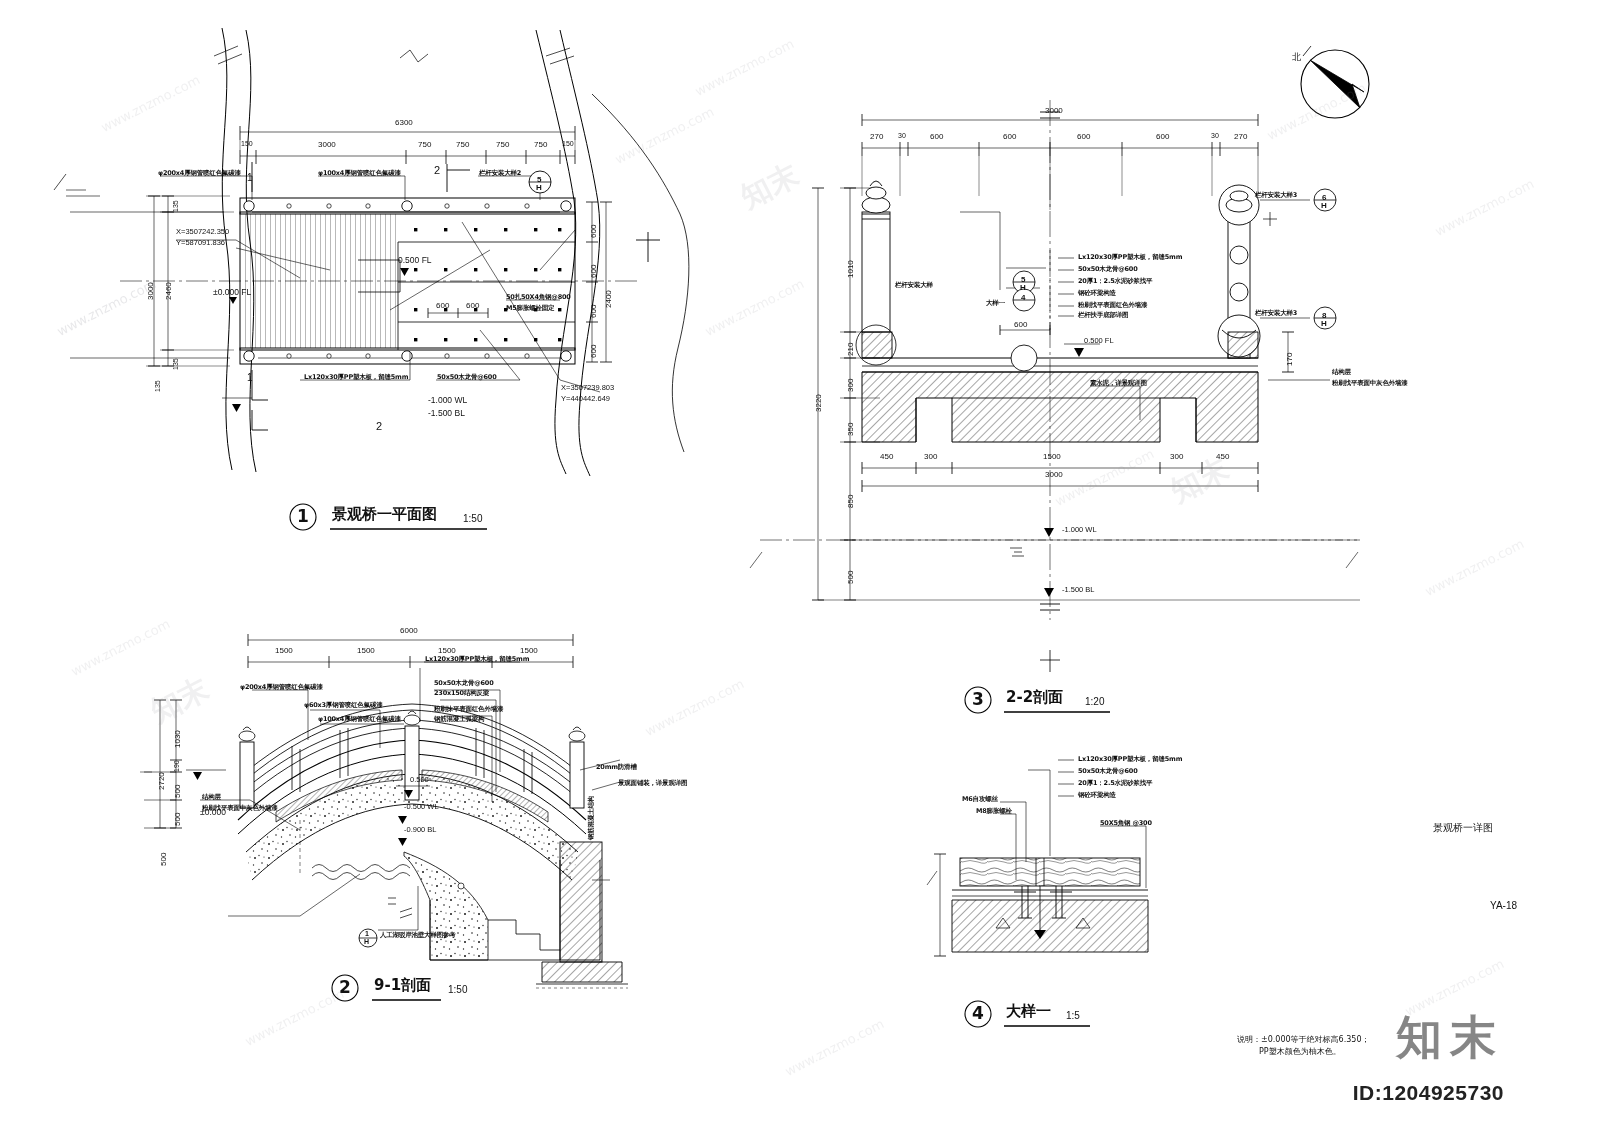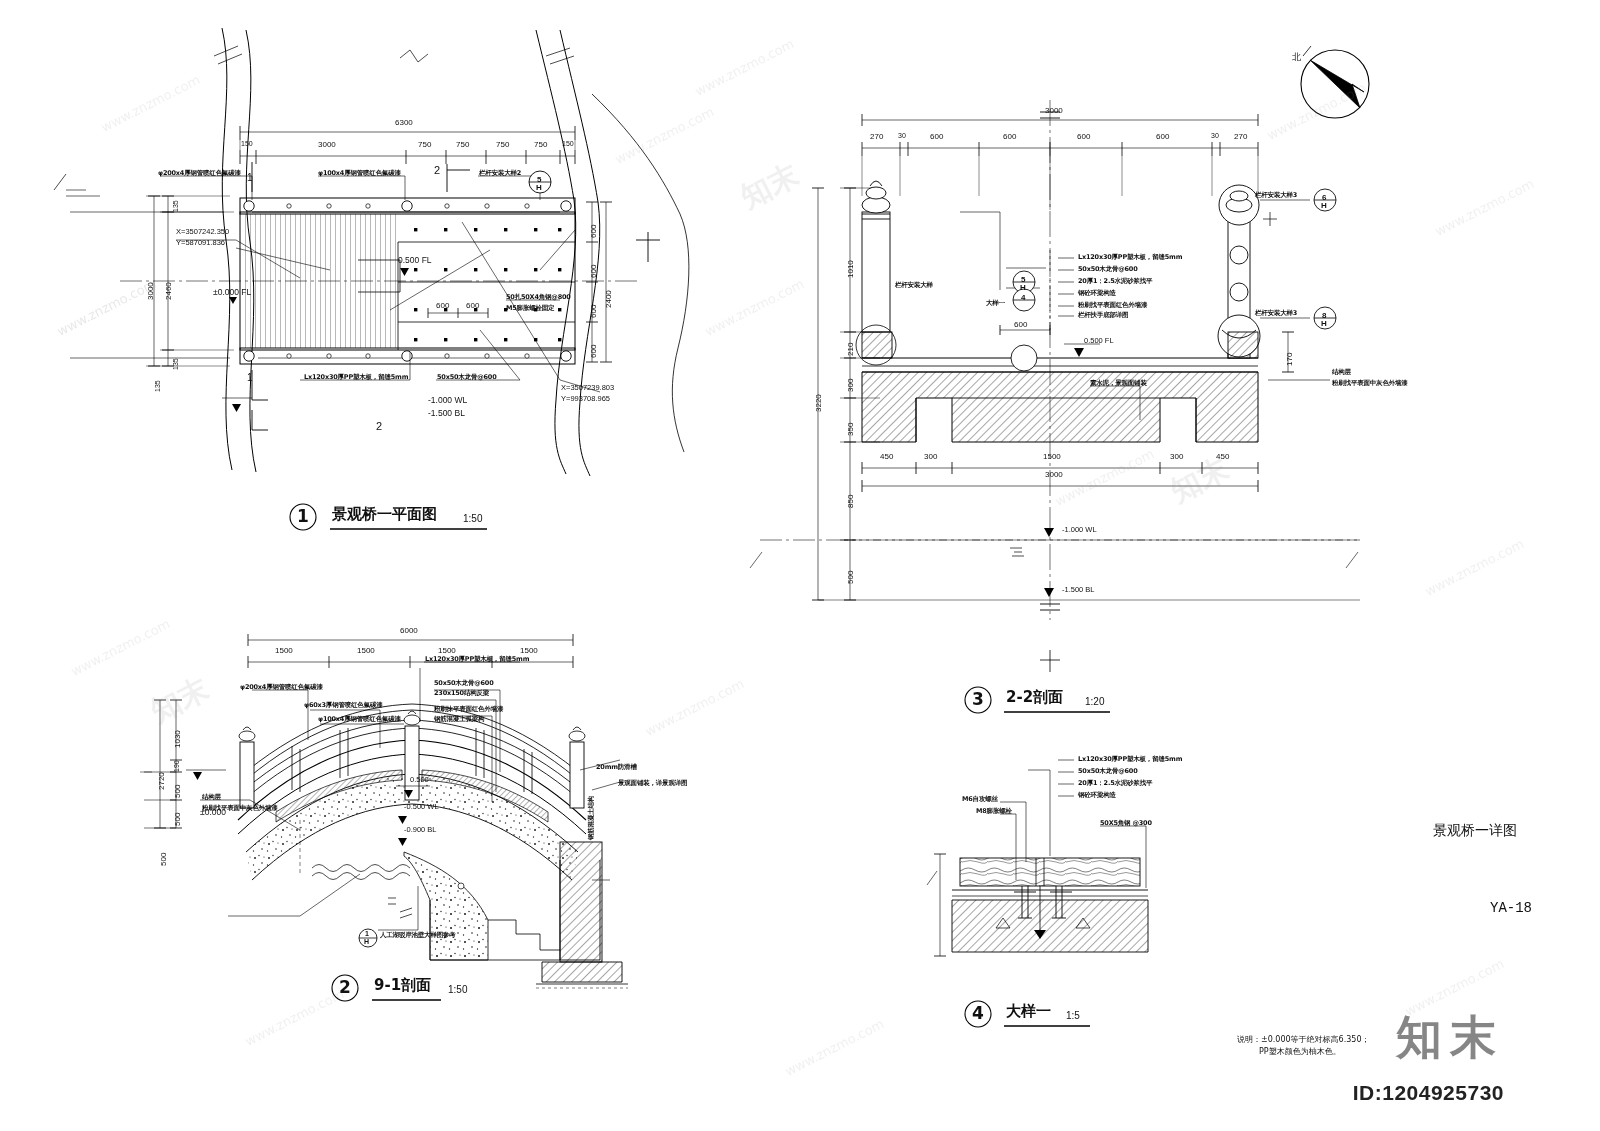--- a/index.html
+++ b/index.html
@@ -8,21 +8,21 @@
   .sheet{position:absolute;inset:0;}
   svg{position:absolute;top:0;left:0;width:1600px;height:1131px;}
   .t{position:absolute;white-space:nowrap;font-size:7px;line-height:1.15;color:#111;}
   .t.cn{font-family:"DejaVu Sans",sans-serif;font-weight:700;font-size:6.5px;letter-spacing:-0.2px;}
   .t.dim{font-size:8px;font-family:"Liberation Sans",sans-serif;}
   .t.dimv{font-size:8px;transform-origin:0 0;transform:rotate(-90deg);}
   .t.lvl{font-size:8.5px;}
   .t.title{font-size:15px;font-weight:700;font-family:"DejaVu Sans",sans-serif;}
   .t.scale{font-size:10px;}
   .t.note{font-size:8px;font-family:"DejaVu Sans",sans-serif;text-align:right;}
-  .t.sheetlbl{font-size:14px;font-family:"DejaVu Sans",sans-serif;}
+  .t.sheetlbl{font-size:10px;font-family:"DejaVu Sans",sans-serif;}
   .wm{position:absolute;color:rgba(140,140,150,.20);font-size:13px;
       font-family:"DejaVu Sans",sans-serif;white-space:nowrap;
       transform-origin:50% 50%;transform:rotate(-27deg);pointer-events:none;}
   .wm.big{font-size:30px;color:rgba(150,150,158,.30);font-weight:700;}
   .wm.lt{color:rgba(150,150,158,.14);}
   #brand{position:absolute;right:96px;bottom:62px;font-size:46px;font-weight:700;
          color:rgba(60,60,60,.62);font-family:"DejaVu Sans",sans-serif;letter-spacing:8px;}
   #idtag{position:absolute;right:96px;bottom:26px;font-size:21px;font-weight:700;
          color:#222;font-family:"Liberation Sans",sans-serif;letter-spacing:.5px;}
 </style>
@@ -571,21 +571,21 @@
 <div class="t dim" style="left:466px;top:301px;">600</div>
 
 <div class="t lvl" style="left:213px;top:288px;">±0.000 FL</div>
 <div class="t lvl" style="left:398px;top:256px;">0.500 FL</div>
 <div class="t lvl" style="left:428px;top:396px;">-1.000 WL</div>
 <div class="t lvl" style="left:428px;top:409px;">-1.500 BL</div>
 
 <div class="t" style="left:176px;top:228px;font-size:7.5px;">X=3507242.350</div>
 <div class="t" style="left:176px;top:239px;font-size:7.5px;">Y=587091.836</div>
 <div class="t" style="left:561px;top:384px;font-size:7.5px;">X=3507239.803</div>
-<div class="t" style="left:561px;top:395px;font-size:7.5px;">Y=993708.965</div>
+<div class="t" style="left:561px;top:395px;font-size:7.5px;">Y=440442.649</div>
 
 <div class="t cn" style="left:158px;top:170px;">φ200x4厚钢管喷红色氟碳漆</div>
 <div class="t cn" style="left:318px;top:170px;">φ100x4厚钢管喷红色氟碳漆</div>
 <div class="t cn" style="left:479px;top:170px;">栏杆安装大样2</div>
 <div class="t cn" style="left:304px;top:374px;">Lx120x30厚PP塑木板，留缝5mm</div>
 <div class="t cn" style="left:437px;top:374px;">50x50木龙骨@600</div>
 <div class="t cn" style="left:506px;top:294px;">50扎50X4角钢@800</div>
 <div class="t cn" style="left:506px;top:305px;">M5膨胀螺栓固定</div>
 
 <div class="t" style="left:537px;top:175px;font-size:8px;font-weight:700;">5</div>
@@ -674,21 +674,21 @@
 <div class="t cn" style="left:1000px;top:282px;transform:translate(-105px,0);">栏杆安装大样</div>
 <div class="t cn" style="left:986px;top:300px;">大样一</div>
 <div class="t cn" style="left:1078px;top:254px;">Lx120x30厚PP塑木板，留缝5mm</div>
 <div class="t cn" style="left:1078px;top:266px;">50x50木龙骨@600</div>
 <div class="t cn" style="left:1078px;top:278px;">20厚1：2.5水泥砂浆找平</div>
 <div class="t cn" style="left:1078px;top:290px;">钢砼环梁构造</div>
 <div class="t cn" style="left:1078px;top:302px;">粉刷找平表面红色外墙漆</div>
 <div class="t cn" style="left:1078px;top:312px;">栏杆扶手底部详图</div>
 <div class="t cn" style="left:1313px;top:192px;transform:translate(-58px,0);">栏杆安装大样3</div>
 <div class="t cn" style="left:1313px;top:310px;transform:translate(-58px,0);">栏杆安装大样3</div>
-<div class="t cn" style="left:1090px;top:380px;">素水泥，景观面铺装</div>
+<div class="t cn" style="left:1090px;top:380px;">素水泥，详景观详图</div>
 <div class="t cn" style="left:1332px;top:369px;">结构层</div>
 <div class="t cn" style="left:1332px;top:380px;">粉刷找平表面中灰色外墙漆</div>
 
 <div class="t" style="left:1021px;top:275px;font-size:8px;font-weight:700;">5</div>
 <div class="t" style="left:1020px;top:283px;font-size:8px;font-weight:700;">H</div>
 <div class="t" style="left:1021px;top:293px;font-size:8px;font-weight:700;">4</div>
 <div class="t" style="left:1322px;top:193px;font-size:8px;font-weight:700;">6</div>
 <div class="t" style="left:1321px;top:201px;font-size:8px;font-weight:700;">H</div>
 <div class="t" style="left:1322px;top:311px;font-size:8px;font-weight:700;">8</div>
 <div class="t" style="left:1321px;top:319px;font-size:8px;font-weight:700;">H</div>
@@ -703,21 +703,21 @@
 <div class="t cn" style="left:1078px;top:792px;">钢砼环梁构造</div>
 <div class="t cn" style="left:962px;top:796px;">M6自攻螺丝</div>
 <div class="t cn" style="left:962px;top:808px;margin-left:14px;">M8膨胀螺栓</div>
 <div class="t cn" style="left:1100px;top:820px;">50X5角钢 @300</div>
 
 <div class="t title" style="left:972px;top:1004px;font-size:17px;">4</div>
 <div class="t title" style="left:1006px;top:1003px;">大样一</div>
 <div class="t scale" style="left:1066px;top:1010px;">1:5</div>
 
 <div class="t sheetlbl" style="left:1433px;top:822px;">景观桥一详图</div>
-<div class="t sheetlbl" style="left:1490px;top:900px;font-family:Liberation Mono, monospace;">YA-18</div>
+<div class="t sheetlbl" style="left:1490px;top:900px;font-family:Liberation Sans, sans-serif;">YA-18</div>
 <div class="t note" style="left:1237px;top:1035px;">说明：±0.000等于绝对标高6.350；</div>
 <div class="t note" style="left:1259px;top:1047px;">PP塑木颜色为柚木色。</div>
 <div class="t" style="left:1292px;top:52px;font-size:9px;font-family:'DejaVu Sans',sans-serif;">北</div>
 
 <div class="wm" style="left:52px;top:300px;">www.znzmo.com</div>
 <div class="wm lt" style="left:610px;top:128px;">www.znzmo.com</div>
 <div class="wm lt" style="left:96px;top:96px;">www.znzmo.com</div>
 <div class="wm lt" style="left:690px;top:60px;">www.znzmo.com</div>
 <div class="wm lt" style="left:1262px;top:104px;">www.znzmo.com</div>
 <div class="wm lt" style="left:1430px;top:200px;">www.znzmo.com</div>

